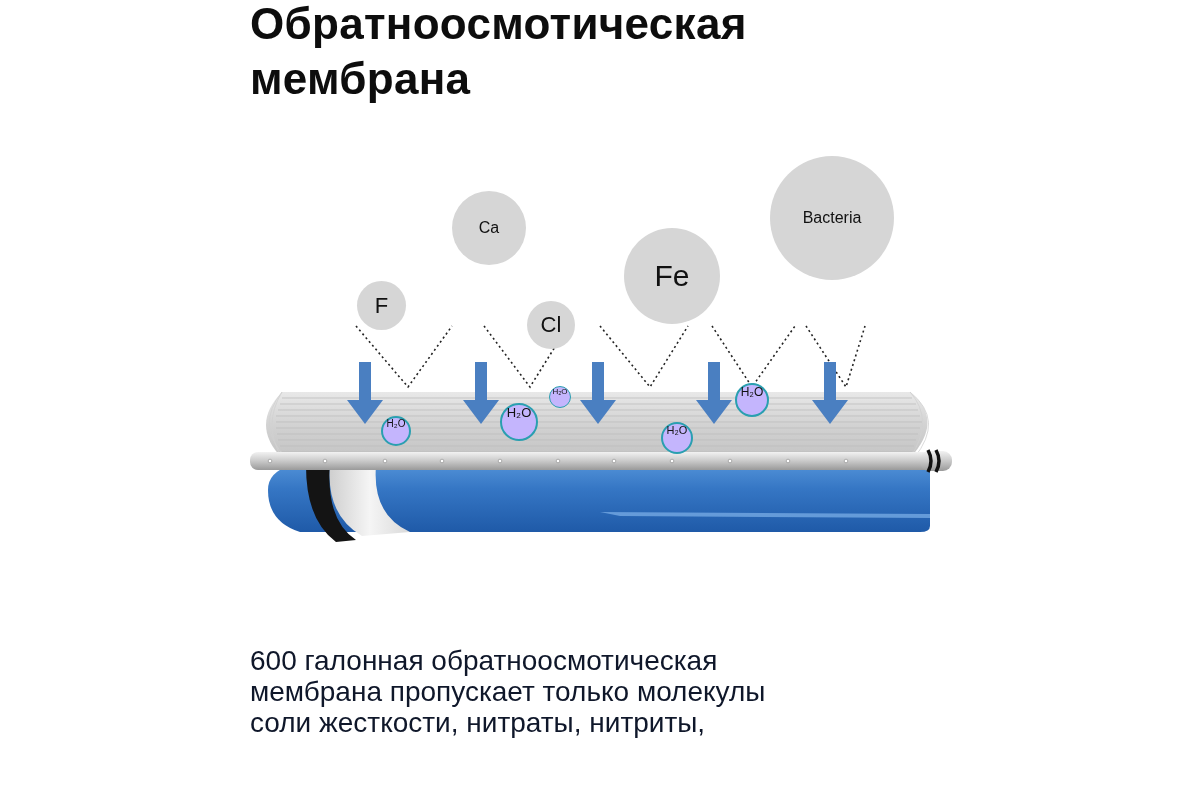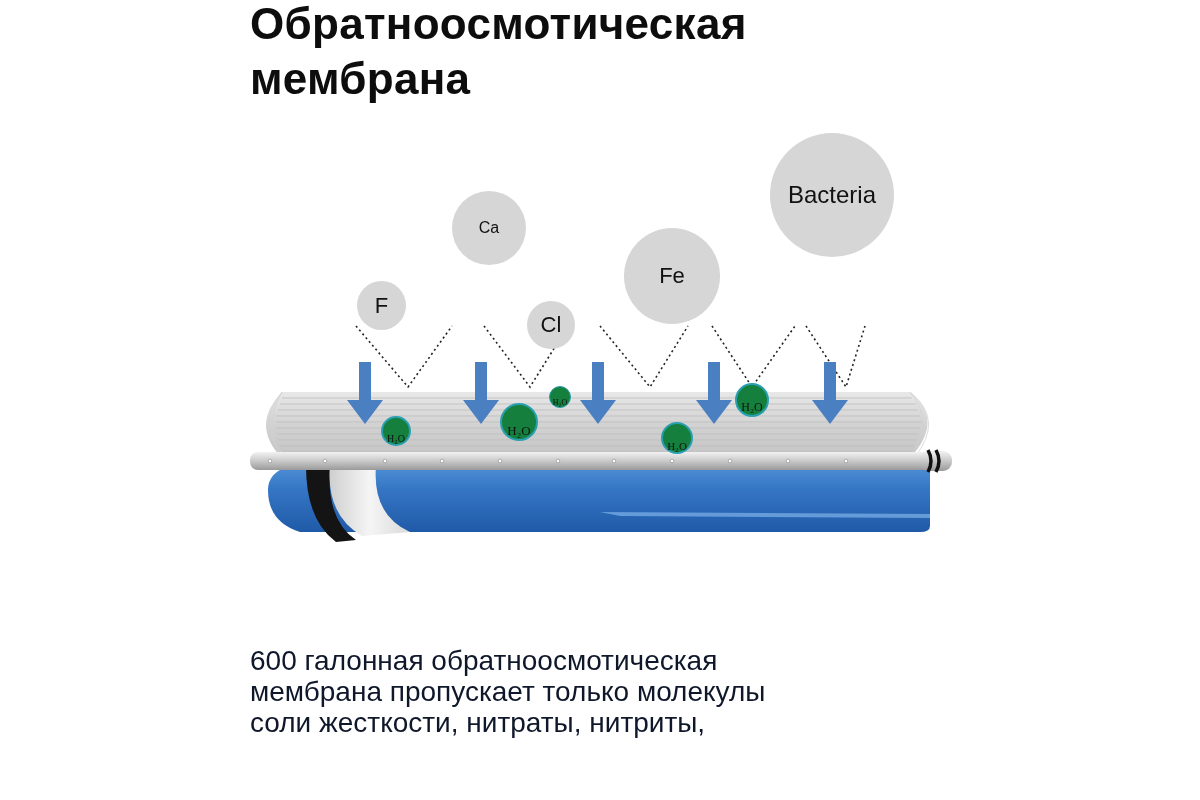--- a/index.html
+++ b/index.html
@@ -5,23 +5,23 @@
   html, body { margin:0; padding:0; background:#ffffff; }
   body { width:1200px; height:800px; position:relative; overflow:hidden;
          font-family:"Liberation Sans", "DejaVu Sans", sans-serif; color:#111; }
   .title { position:absolute; left:250px; top:-4px; margin:0; font-size:44px; line-height:55px;
            font-weight:700; letter-spacing:0.3px; color:#0d0d0d; }
   .title span { display:block; }
   .diagram { position:absolute; left:0; top:0; width:1200px; height:640px; }
   .particle { position:absolute; border-radius:50%; background:#d6d6d6;
               display:flex; align-items:center; justify-content:center; color:#111; }
   .particle span { font-family:"Liberation Sans", sans-serif; }
-  .h2o { position:absolute; border-radius:50%; background:#15803d; border:2px solid #2a9fb0;
-         display:flex; align-items:flex-end; justify-content:center; color:#111;
-         font-family:Liberation Serif, serif; box-sizing:border-box; }
+  .h2o { position:absolute; border-radius:50%; background:#c4b5fd; border:2px solid #2a9fb0;
+         display:flex; align-items:flex-start; justify-content:center; color:#111;
+         font-family:Liberation Sans, sans-serif; box-sizing:border-box; }
   .desc { position:absolute; left:250px; top:645px; margin:0; font-size:28px; line-height:31px;
           color:#0f172a; font-weight:400; }
   .desc span { display:block; }
 </style>
 </head>
 <body>
 
 <h1 class="title">
   <span>Обратноосмотическая</span>
   <span>мембрана</span>
@@ -139,24 +139,24 @@
 
   <div class="particle" style="left:357px;top:281px;width:49px;height:49px;font-size:22px;">
     <span>F</span>
   </div>
   <div class="particle" style="left:452px;top:191px;width:74px;height:74px;font-size:16px;">
     <span>Ca</span>
   </div>
   <div class="particle" style="left:527px;top:301px;width:48px;height:48px;font-size:22px;">
     <span>Cl</span>
   </div>
-  <div class="particle" style="left:624px;top:228px;width:96px;height:96px;font-size:22px;">
+  <div class="particle" style="left:624px;top:228px;width:96px;height:96px;font-size:30px;">
     <span>Fe</span>
   </div>
-  <div class="particle" style="left:770px;top:133px;width:124px;height:124px;font-size:24px;">
+  <div class="particle" style="left:770px;top:156px;width:124px;height:124px;font-size:16px;">
     <span>Bacteria</span>
   </div>
 
   <div class="h2o" style="left:381px;top:416px;width:30px;height:30px;font-size:10px;">
     <span>H₂O</span>
   </div>
   <div class="h2o" style="left:500px;top:403px;width:38px;height:38px;font-size:13px;">
     <span>H₂O</span>
   </div>
   <div class="h2o" style="left:549px;top:386px;width:22px;height:22px;font-size:8px;border-width:1.5px;">

